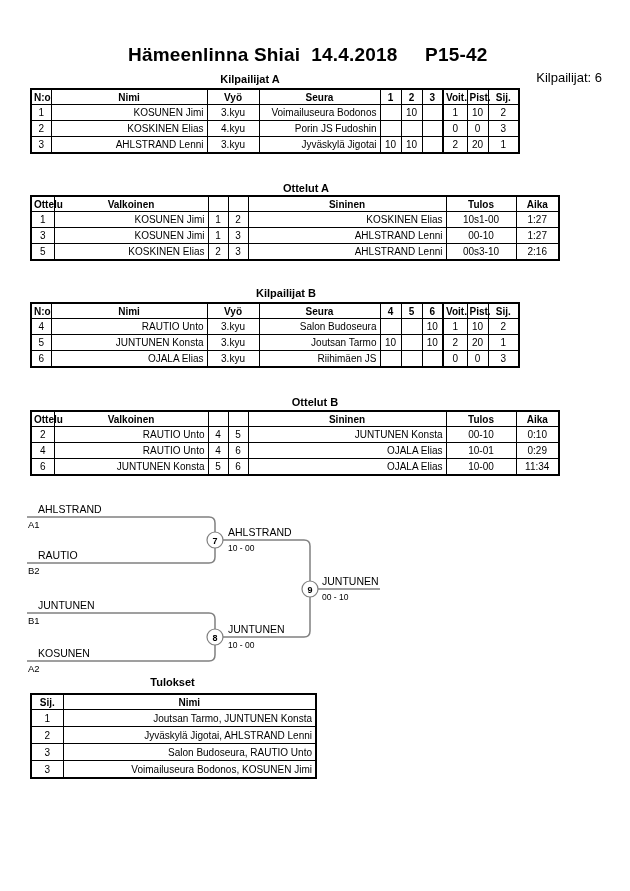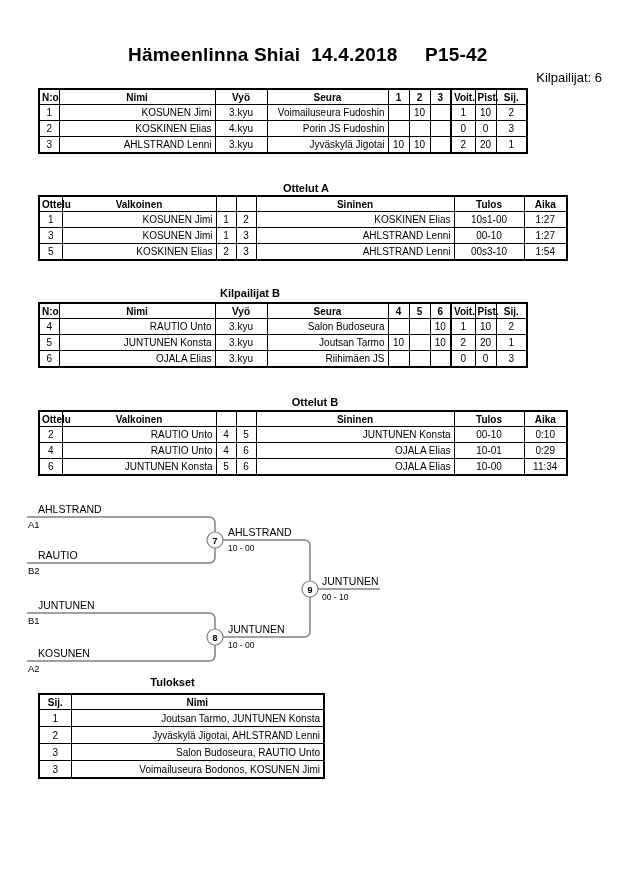--- a/index.html
+++ b/index.html
@@ -8,21 +8,21 @@
     font-family:"Liberation Sans", sans-serif; color:#000; overflow:hidden;
   }
   .abs { position:absolute; }
   .page-title {
     font-size:19px; font-weight:bold; white-space:pre; letter-spacing:0.2px;
   }
   .section-title { font-size:11px; font-weight:bold; text-align:center; }
   .count-label { font-size:13px; }
   table.grid {
     position:absolute; border-collapse:collapse; table-layout:fixed;
-    border:2px solid #000; background:#fff; font-size:10px; color:#000;margin-left:8px;
+    border:2px solid #000; background:#fff; font-size:10px; color:#000;
   }
   table.grid th {
     border:1px solid #000; font-weight:bold; text-align:center;
     padding:1px 2px; height:12px; white-space:nowrap; overflow:visible;
   }
   table.grid td {
     border:1px solid #000; padding:0 3px; height:15px; white-space:nowrap;
   }
   table.results td { height:16px; }
   .c { text-align:center; }
@@ -33,20 +33,21 @@
   .br-seed { font-size:9.5px; }
   .br-score { font-size:8.5px; }
   .br-num { font-size:9px; font-weight:bold; }
 </style>
 </head>
 <body>
 
 <div class="page">
 
   <div class="abs page-title" style="left:112px; top:44px;margin-left:16px;">Hämeenlinna Shiai  14.4.2018     P15-42</div>
+  <div class="abs section-title" style="left:0; top:73px; width:500px;">Kilpailijat A</div>
   <div class="abs count-label" style="right:28px; top:70px;">Kilpailijat: 6</div>
 
   <table class="grid" style="left:30px; top:88px; width:488px;">
     <colgroup>
       <col style="width:20px">
         <col style="width:156px">
         <col style="width:52px">
         <col style="width:121px">
       <col style="width:21px">
         <col style="width:21px">
@@ -67,21 +68,21 @@
         <th class="thick">Voit.</th>
         <th>Pist.</th>
         <th>Sij.</th>
       </tr>
     </thead>
     <tbody>
       <tr>
         <td class="c">1</td>
         <td class="l">KOSUNEN Jimi</td>
         <td class="c">3.kyu</td>
-        <td class="l">Voimailuseura Fudoshin</td>
+        <td class="l">Voimailuseura Bodonos</td>
         <td class="c"></td>
         <td class="c">10</td>
         <td class="c"></td>
         <td class="c thick">1</td>
         <td class="c">10</td>
         <td class="c">2</td>
       </tr>
       <tr>
         <td class="c">2</td>
         <td class="l">KOSKINEN Elias</td>
@@ -150,26 +151,26 @@
         <td class="c">00-10</td>
         <td class="c">1:27</td>
       </tr>
       <tr>
         <td class="c">5</td>
         <td class="l">KOSKINEN Elias</td>
         <td class="c">2</td>
         <td class="c">3</td>
         <td class="l">AHLSTRAND Lenni</td>
         <td class="c">00s3-10</td>
-        <td class="c">1:54</td>
-      </tr>
-    </tbody>
-  </table>
-
-  <div class="abs section-title" style="left:0; top:287px; width:500px;">Kilpailijat B</div>
+        <td class="c">2:16</td>
+      </tr>
+    </tbody>
+  </table>
+
+  <div class="abs section-title" style="left:0; top:287px; width:500px;padding-left:36px;">Kilpailijat B</div>
   <table class="grid" style="left:30px; top:302px; width:488px;">
     <colgroup>
       <col style="width:20px">
         <col style="width:156px">
         <col style="width:52px">
         <col style="width:121px">
       <col style="width:21px">
         <col style="width:21px">
         <col style="width:21px">
       <col style="width:24px">

